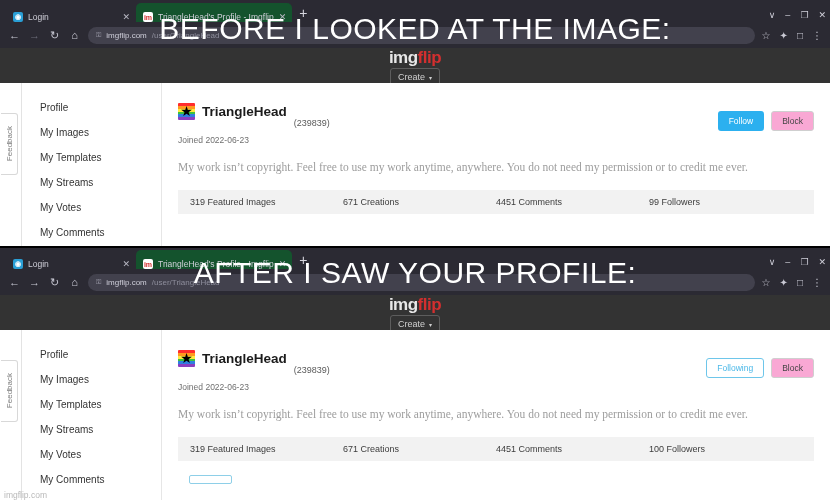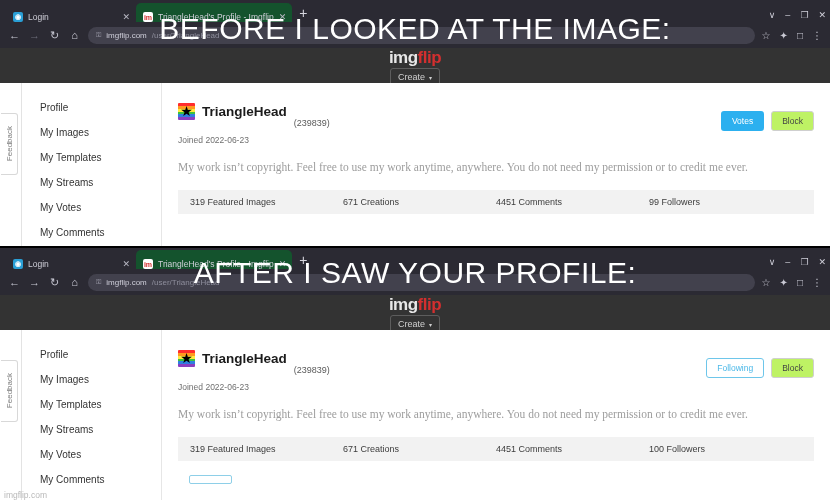--- a/index.html
+++ b/index.html
@@ -75,21 +75,21 @@
                   color:#000; font-size:14px; line-height:1; }
   .uname { font-size:13.5px; font-weight:bold; color:#1b1b1b; }
   .upts { font-size:9px; color:#5a5a5a;margin-top:24px; }
   .joined { font-size:8.5px; color:#6f6f6f; margin-top:7px; }
   .bio { font-family:"Liberation Serif", serif; font-size:11.5px; color:#9d9d9d; line-height:1.5;
          margin-top:14px; }
   .pactions { display:flex; gap:7px; flex:none; padding-top:17px; }
   .btn { font-size:8.5px; border-radius:3px; padding:4px 10px; border:1px solid transparent; }
   .btn-follow { background:#2cb0ef; color:#ffffff; }
   .btn-following { background:#ffffff; color:#4bb8e8; border-color:#6ec6ea; }
-  .btn-block { background:#bef264; color:#444; border-color:#cfcfcf; }
+  .btn-block { background:#f9a8d4; color:#444; border-color:#cfcfcf; }
 
   .stats { margin-top:14px; background:#f2f2f2; display:flex; padding:7px 12px; }
   .stat { font-size:9px; color:#3c3c3c; width:25%; }
 
   .belowcut { margin-top:13px; font-size:10px; color:#d9d9d9; display:flex; align-items:center; gap:8px;}
   .cutbox { width:43px; height:9px; border:1px solid #8ecfe8; border-radius:2px; }
   .watermark { position:absolute; left:4px; bottom:1px; font-size:8.5px; color:#b9b9b9; }
 
   
   .caption { position:absolute; left:0; width:830px; text-align:center; color:#ffffff;
@@ -182,21 +182,21 @@
           <div class="unameline">
             <span class="avatar">
                 <span class="star">★</span>
               </span>
             <span class="uname">TriangleHead</span>
             <span class="upts">(239839)</span>
           </div>
           <div class="joined">Joined 2022-06-23</div>
         </div>
         <div class="pactions">
-          <div class="btn btn-follow">Votes</div>
+          <div class="btn btn-follow">Follow</div>
           <div class="btn btn-block">Block</div>
         </div>
       </div>
       <div class="bio">My work isn’t copyright. Feel free to use my work anytime, anywhere. You do not need my permission or to credit me ever.</div>
       <div class="stats">
         <div class="stat">319 Featured Images</div>
         <div class="stat">671 Creations</div>
         <div class="stat">4451 Comments</div>
         <div class="stat">99 Followers</div>
       </div>

